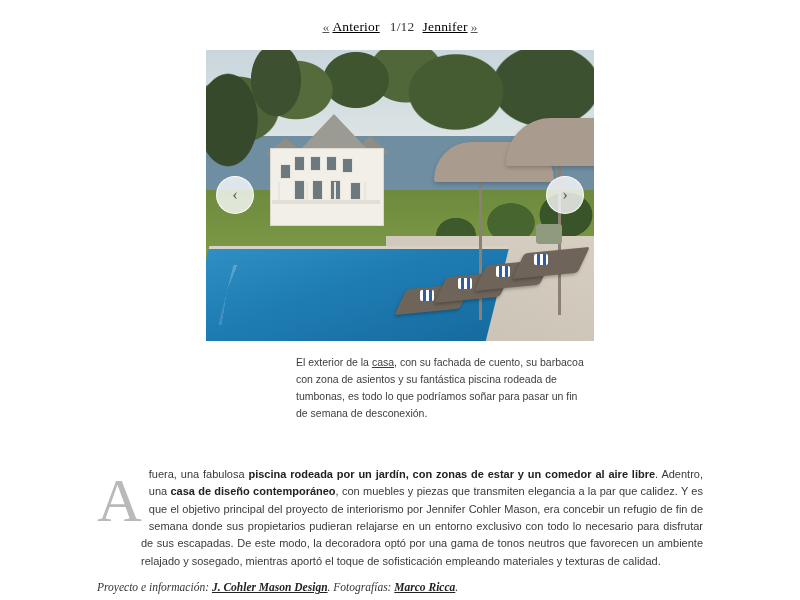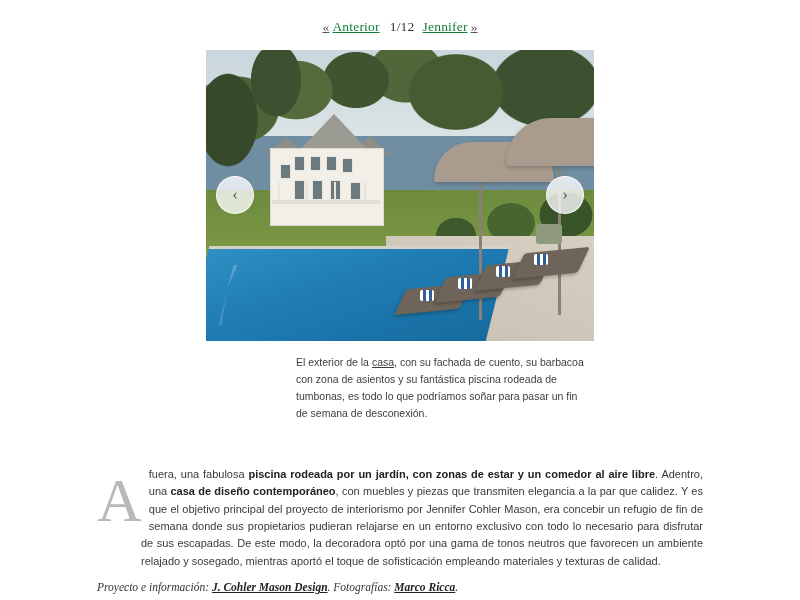--- a/index.html
+++ b/index.html
@@ -32,21 +32,21 @@
   }
   .pager span, .pager a {
     display: inline-block;
     vertical-align: middle;
   }
   .pager .chev {
     color: #555;
     margin: 0 1px;
   }
   .pager .lbl {
-    color: #15803d;
+    color: #000000;
     margin: 0 2px;
   }
   .pager .count {
     margin: 0 6px 0 8px;
     color: #333;
   }
 
   
   .gallery-wrap {
     position: relative;

